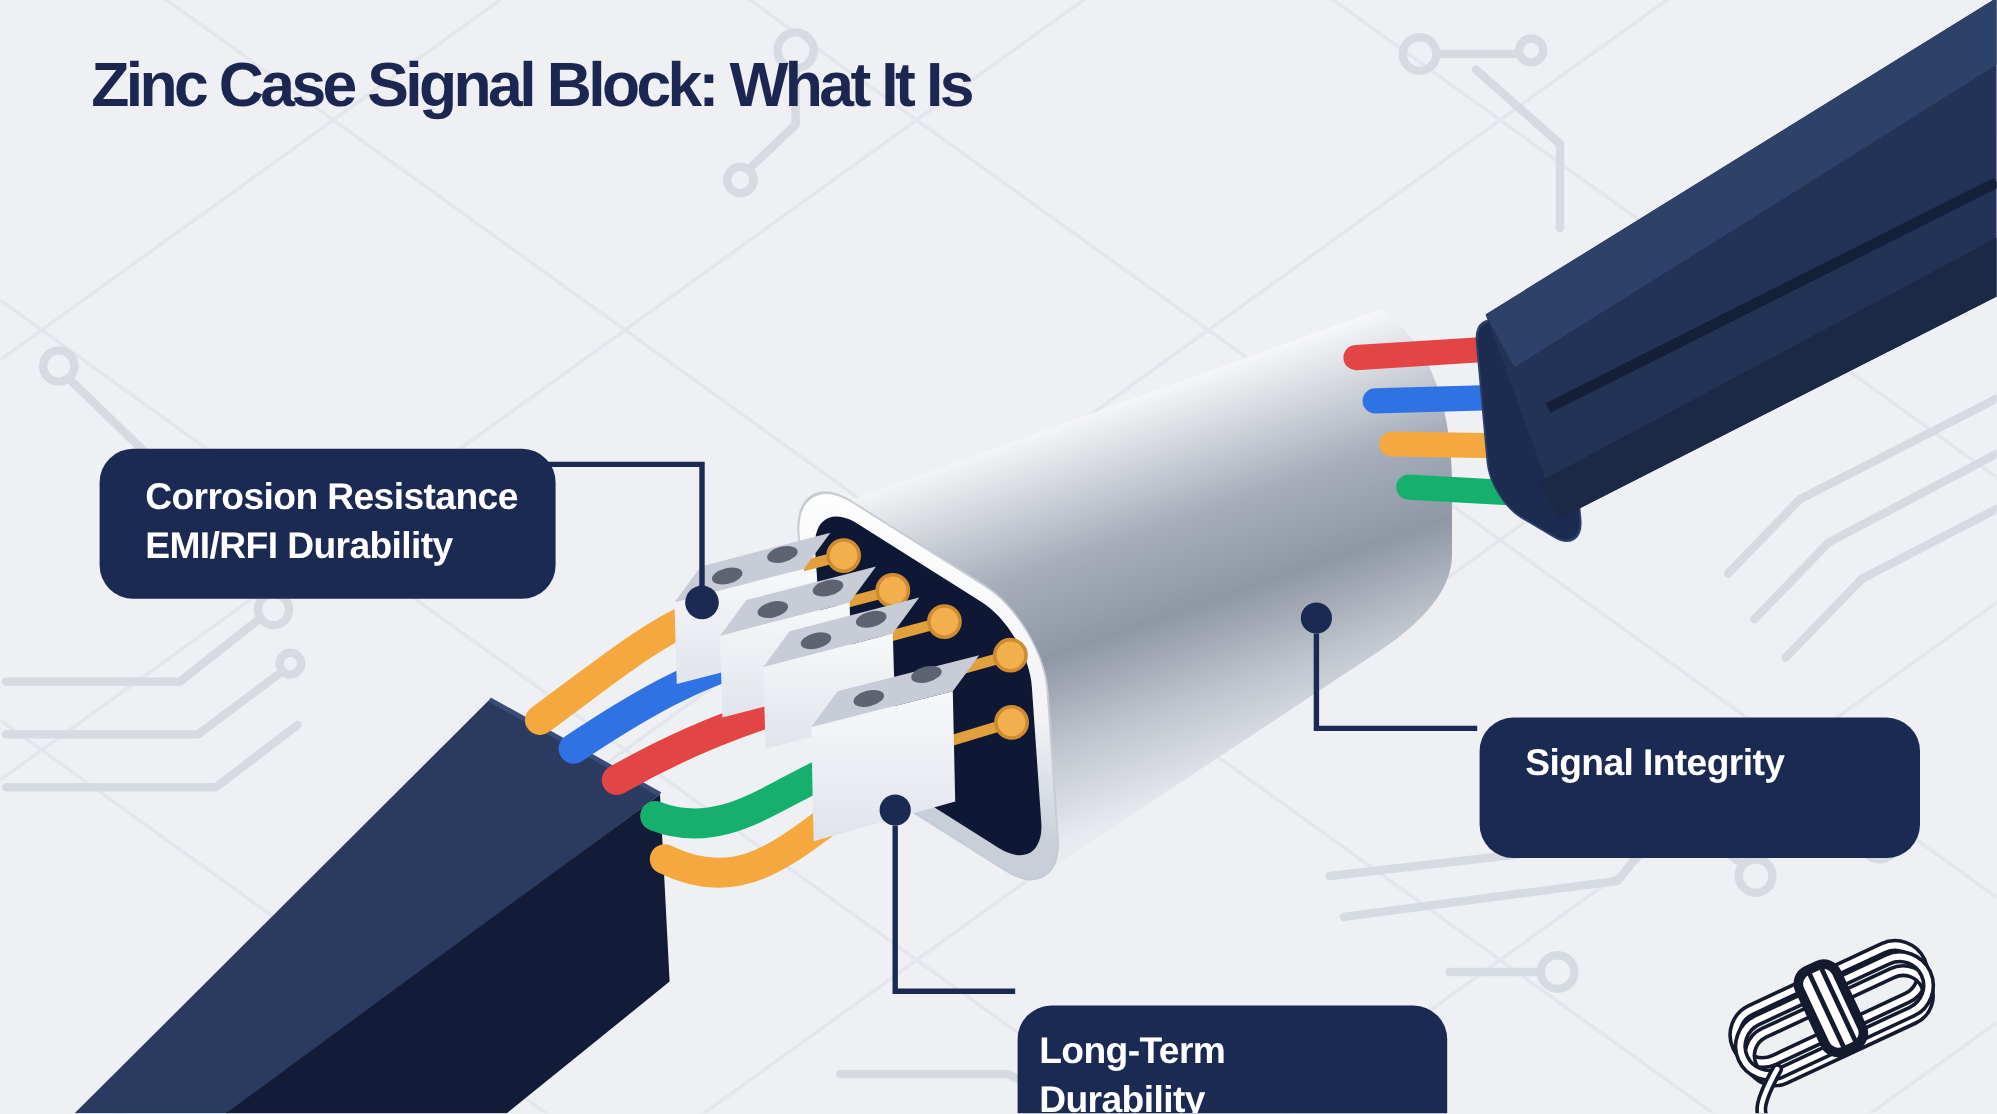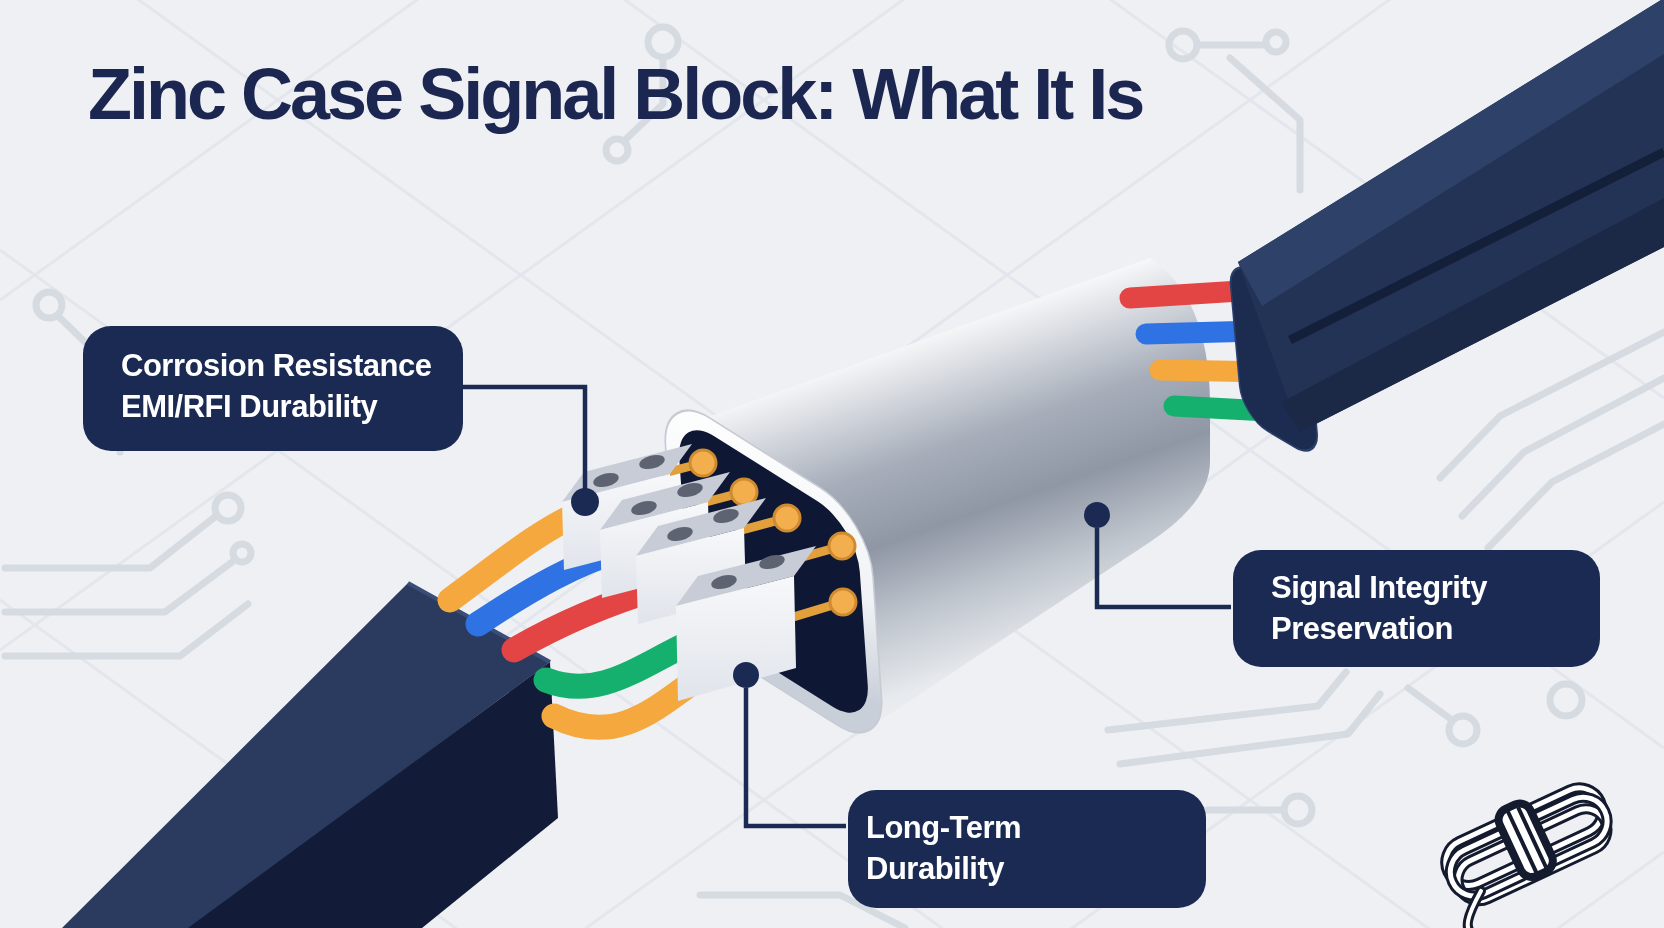--- a/index.html
+++ b/index.html
@@ -2,28 +2,28 @@
 <html><head>
 <meta charset="utf-8">
 <style>
   html,body{margin:0;padding:0;background:#eef0f4;}
   .stage{
     position:relative;width:1664px;height:928px;overflow:hidden;
     background:#eef0f4;font-family:"Liberation Sans",sans-serif;
   }
   .stage svg{position:absolute;left:0;top:0;}
   .title{
-    position:absolute;left:76px;top:44px;margin:12px;
-    font-size:72px;font-weight:bold;letter-spacing:-3px;line-height:1.06;
+    position:absolute;left:76px;top:44px;margin:0;
+    font-size:52px;font-weight:bold;letter-spacing:-3px;line-height:1.06;
     color:#1b2651;
   }
   .callout{
     position:absolute;box-sizing:border-box;
     background:#1a2a52;color:#ffffff;border-radius:28px;
-    font-size:31px;font-weight:bold;line-height:1.32;letter-spacing:-0.5px;
+    font-size:31px;font-weight:bold;line-height:1.32;letter-spacing:-0.5px;margin-top:48px;
   }
   .callout .ln{display:block;}
   .callout-1{left:83px;top:326px;width:380px;height:125px;padding:20px 0 0 38px;}
   .callout-2{left:1233px;top:550px;width:367px;height:117px;padding:18px 0 1px 38px;}
   .callout-3{left:848px;top:790px;width:358px;height:118px;padding:18px 0 0 18px;}
 </style>
 </head>
 <body>
 
 <div class="stage">
@@ -207,20 +207,19 @@
 </svg>
 
   <h1 class="title"><span>Zinc Case Signal Block: What It Is</span><br></h1>
 
   <div class="callout callout-1">
     <span class="ln">Corrosion Resistance</span>
     <span class="ln">EMI/RFI Durability</span>
   </div>
   <div class="callout callout-2">
     <span class="ln">Signal Integrity</span>
-    <span class="ln">Preservation</span>
   </div>
   <div class="callout callout-3">
     <span class="ln">Long-Term</span>
     <span class="ln">Durability</span>
   </div>
 
 </div>
 
 </body></html>

